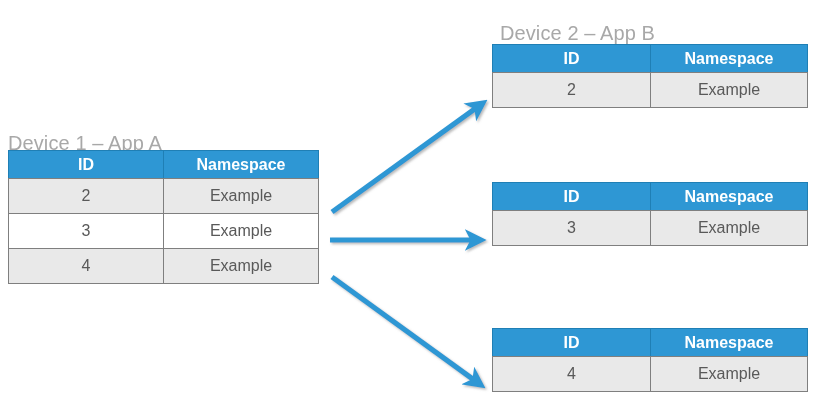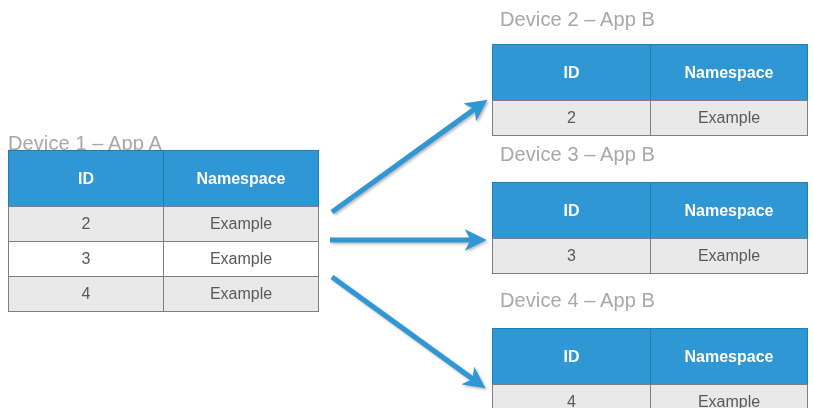--- a/index.html
+++ b/index.html
@@ -38,21 +38,21 @@
     border: 1px solid #7f7f7f;
     text-align: center;
     vertical-align: middle;
     padding: 0;
     font-size: 16px;
   }
   .data-table th {
     background: #2e97d4;
     color: #ffffff;
     font-weight: bold;
-    height: 56px;
+    height: 28px;
     border-color: #1f7fb5;
     border-bottom-color: #7f7f7f;
   }
   .data-table td {
     color: #595959;
     font-weight: normal;
     height: 35px;
     background: #ffffff;
   }
   .data-table tr.alt td {
@@ -94,63 +94,61 @@
         <td>3</td>
         <td>Example</td>
       </tr>
       <tr class="alt">
         <td>4</td>
         <td>Example</td>
       </tr>
     </tbody>
   </table>
 
-  <div class="diagram-title" style="left:500px; top:8px;">Device 2 – App B</div>
+  <div class="diagram-title" style="left:500px; top:22px;">Device 2 – App B</div>
 
   <table class="data-table" style="left:492px; top:44px; width:315px;">
     <colgroup>
         <col style="width:158px">
         <col style="width:157px">
       </colgroup>
     <thead>
       <tr>
         <th>ID</th>
         <th>Namespace</th>
       </tr>
     </thead>
     <tbody>
       <tr class="alt">
         <td>2</td>
         <td>Example</td>
       </tr>
     </tbody>
   </table>
 
-  <div class="diagram-title" style="left:500px; top:143px;">Device 3 – App B</div>
 
   <table class="data-table" style="left:492px; top:182px; width:315px;">
     <colgroup>
         <col style="width:158px">
         <col style="width:157px">
       </colgroup>
     <thead>
       <tr>
         <th>ID</th>
         <th>Namespace</th>
       </tr>
     </thead>
     <tbody>
       <tr class="alt">
         <td>3</td>
         <td>Example</td>
       </tr>
     </tbody>
   </table>
 
-  <div class="diagram-title" style="left:500px; top:289px;">Device 4 – App B</div>
 
   <table class="data-table" style="left:492px; top:328px; width:315px;">
     <colgroup>
         <col style="width:158px">
         <col style="width:157px">
       </colgroup>
     <thead>
       <tr>
         <th>ID</th>
         <th>Namespace</th>

